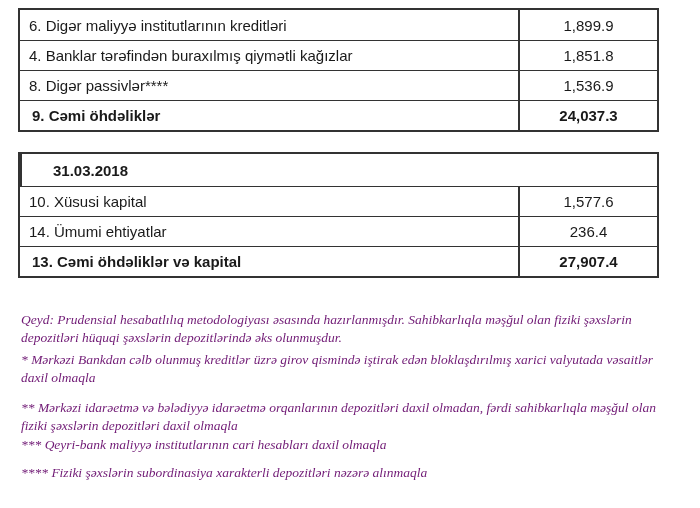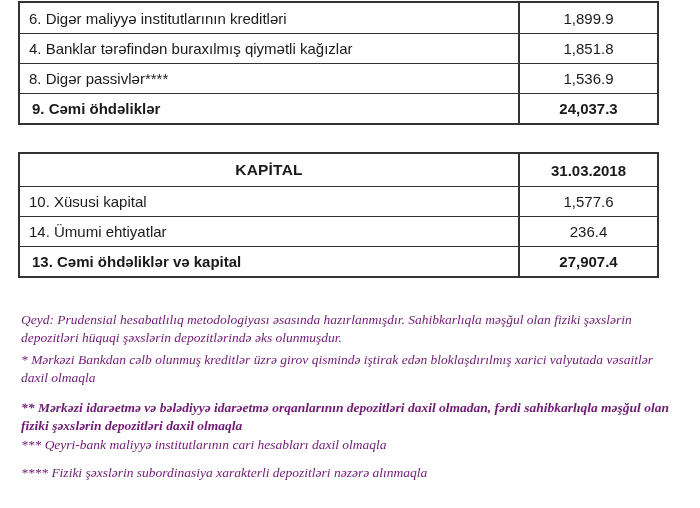--- a/index.html
+++ b/index.html
@@ -13,21 +13,21 @@
   }
   .page { position: absolute; inset: 0; background: #ffffff; }
 
   .fin-table {
     position: absolute;
     left: 18px;
     width: 641px;
     border: 2px solid #333333;
     background: #ffffff;
   }
-  #liabilities-table { top: 1px; }
+  #liabilities-table { top: 8px; }
   #capital-table { top: 152px; }
 
   .t-row { display: flex; height: 30px; border-top: 1.5px solid #333333; }
   .t-row:first-child { border-top: none; }
   .t-row.header-row { height: 32px; font-weight: 700; }
 
   .cell-label {
     flex: 1;
     display: flex; align-items: center;
     padding-left: 9px;
@@ -50,21 +50,21 @@
     width: 650px;
     font-family: "Liberation Serif", serif;
     font-style: italic;
     font-size: 13.5px;
     line-height: 17.5px;
     color: #701a75;
   }
   .footnotes p { margin: 0; }
   .fn-note  { margin-bottom: 5px  !important; }
   .fn-1     { margin-bottom: 13px !important; }
-  .fn-2     { margin-bottom: 2px  !important; font-weight: bold; }
+  .fn-2     { margin-bottom: 2px  !important; }
   .fn-3     { margin-bottom: 10px !important; }
 </style>
 </head>
 <body>
 
 <div class="page">
 
   <div class="fin-table" id="liabilities-table">
     <div class="t-row">
       <div class="cell-label">6. Digər maliyyə institutlarının kreditləri</div>
@@ -79,21 +79,20 @@
       <div class="cell-value">1,536.9</div>
     </div>
     <div class="t-row total-row">
       <div class="cell-label">9. Cəmi öhdəliklər</div>
       <div class="cell-value">24,037.3</div>
     </div>
   </div>
 
   <div class="fin-table" id="capital-table">
     <div class="t-row header-row">
-      <div class="cell-label">KAPİTAL</div>
       <div class="cell-value">31.03.2018</div>
     </div>
     <div class="t-row">
       <div class="cell-label">10. Xüsusi kapital</div>
       <div class="cell-value">1,577.6</div>
     </div>
     <div class="t-row">
       <div class="cell-label">14. Ümumi ehtiyatlar</div>
       <div class="cell-value">236.4</div>
     </div>

